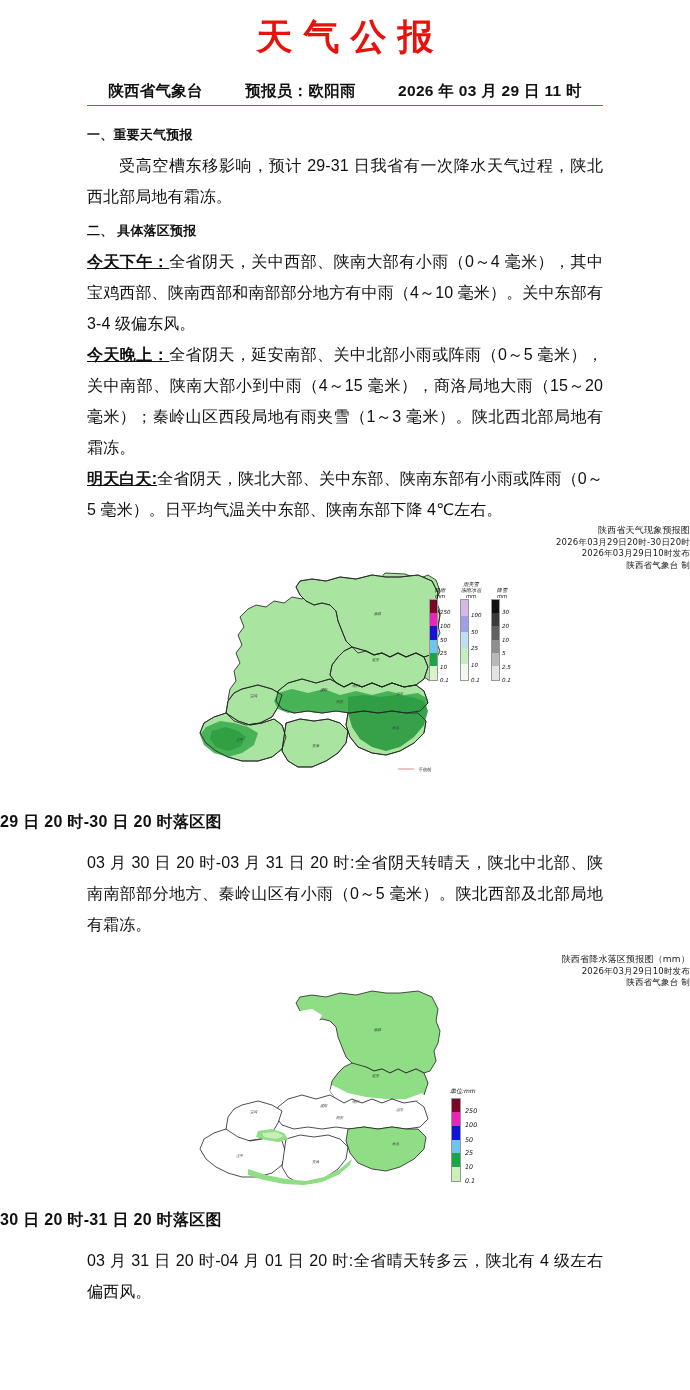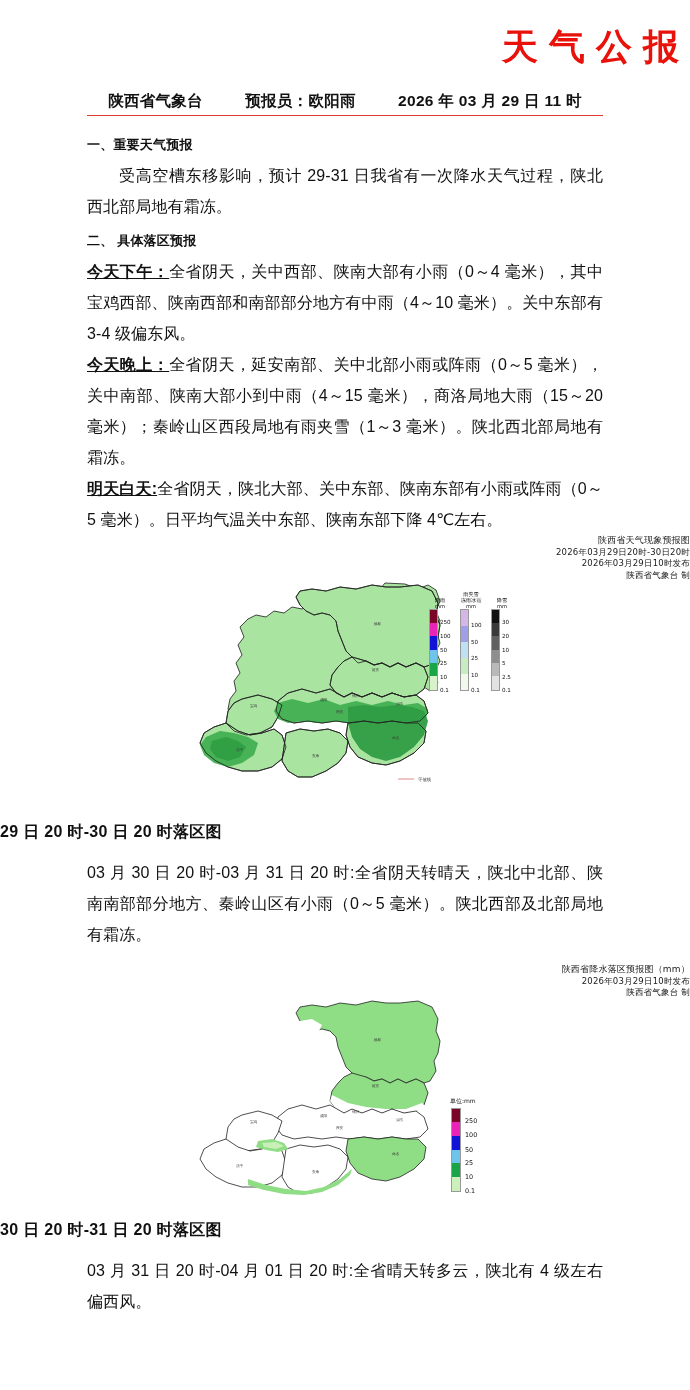--- a/index.html
+++ b/index.html
@@ -9,27 +9,27 @@
     font-family:"Liberation Sans","DejaVu Sans",sans-serif;
     color:#111;
     -webkit-font-smoothing:none;
     overflow:hidden;
     position:relative;
   }
   .page{width:690px;height:1390px;position:relative;box-sizing:border-box;}
 
   
   .doc-title{
-    text-align:right;
+    text-align:center;
     color:#e8120b;
     font-size:36px;
     font-weight:bold;
     letter-spacing:11px;
     text-indent:11px;
-    padding-top:24px;
+    padding-top:14px;
     line-height:1.25;
     font-family:"DejaVu Sans","Liberation Sans",sans-serif;
   }
 
   
   .header-line{
     margin:22px auto 0 auto;
     width:516px;
     border-bottom:1.6px solid #e03a30;
     padding-bottom:3px;
@@ -77,21 +77,21 @@
     font-family:"DejaVu Sans","Liberation Sans",sans-serif;
   }
   .fig-head .l1{font-size:9px;}
   .fig-caption{
     text-align:left;
     font-size:16px;
     font-weight:bold;
     margin-top:6px;
     letter-spacing:.3px;
   }
-  .map-wrap{position:relative;width:616px;}
+  .map-wrap{position:relative;width:616px;font-style:italic;}
 
   
   .legend1{
     position:absolute;
     display:flex;
     gap:7px;
     align-items:flex-start;
   }
   .legend-col{width:24px;position:relative;}
   .legend-col .lc-title{

